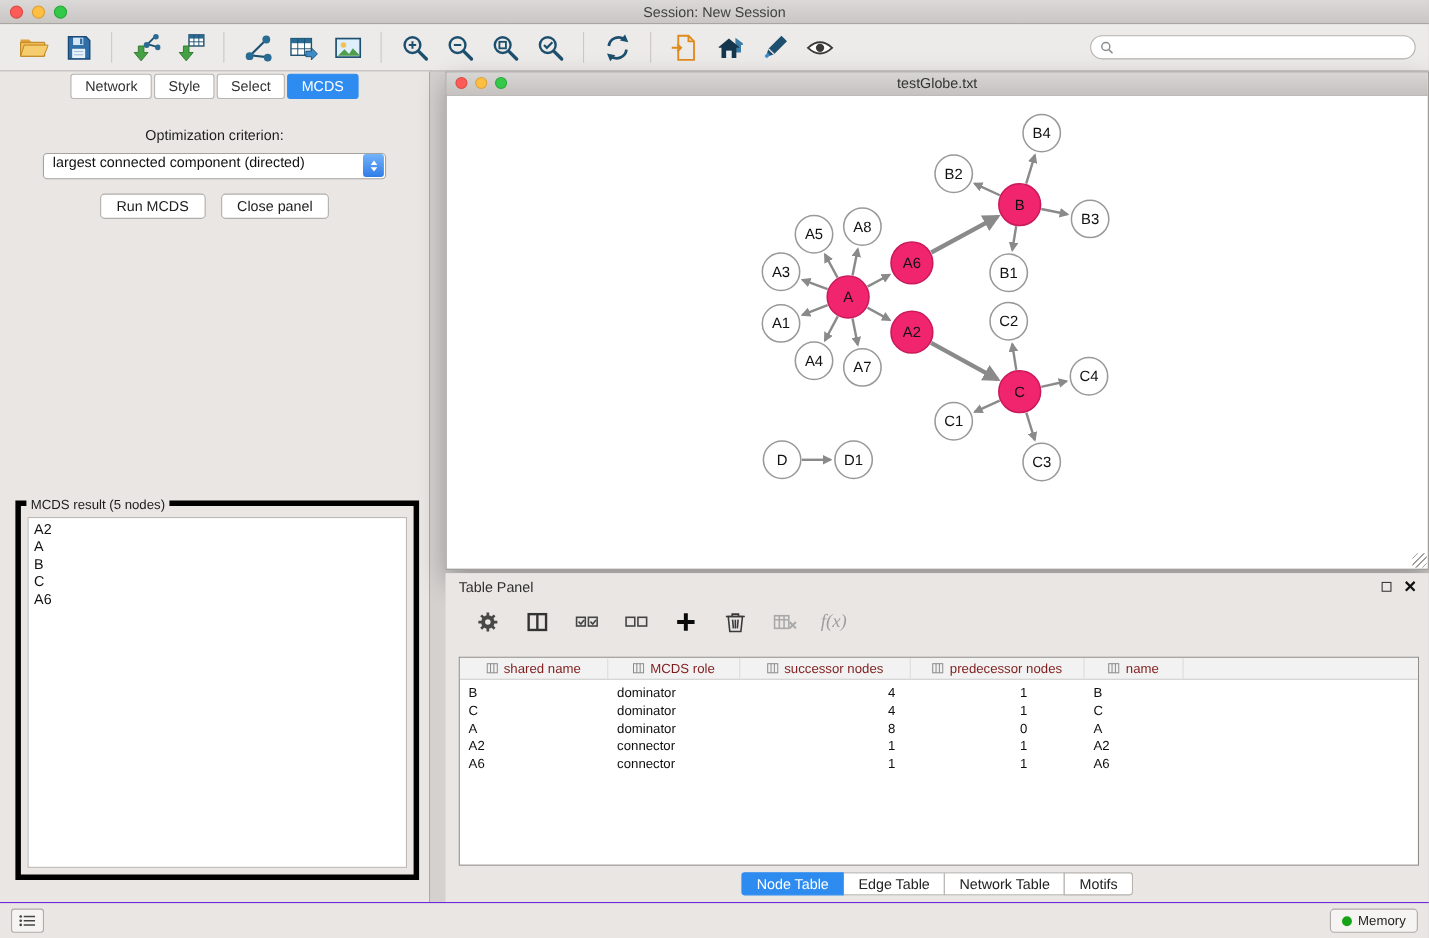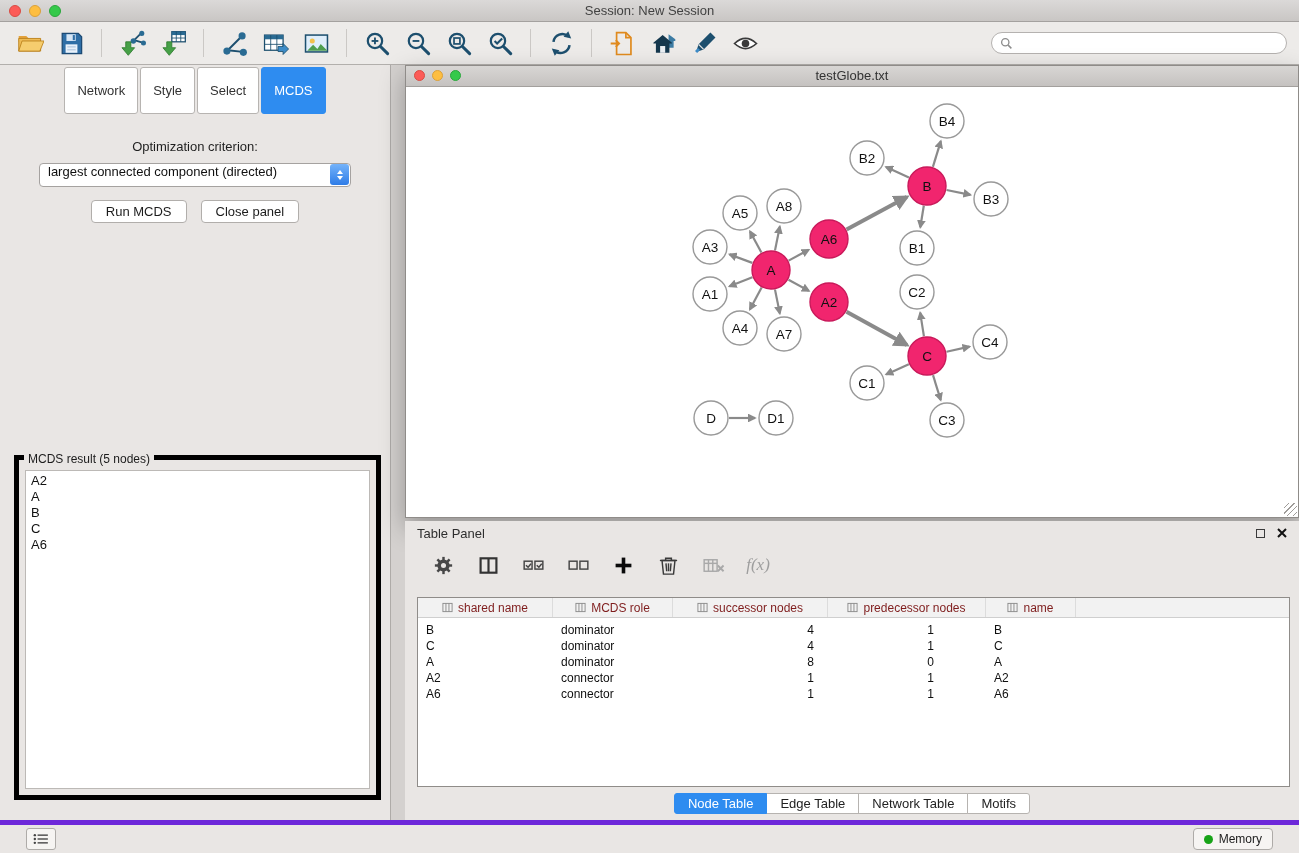--- a/index.html
+++ b/index.html
@@ -25,21 +25,21 @@
 .searchbox{margin-left:auto;width:296px;height:22px;border:1px solid #b5b2b0;border-radius:12px;background:#fff;display:flex;align-items:center;padding:0 8px;gap:5px;}
 .searchbox input{border:none;outline:none;flex:1;font-size:12px;background:transparent;color:#333;}
 
 
 .control-panel{position:absolute;top:65px;left:0;width:391px;bottom:33px;background:#e9e6e4;border-right:1px solid #aeaba8;}
 .cp-header{height:28px;display:flex;align-items:center;padding:0 12px;font-size:13px;color:#2e2e2e;}
 .panel-btns{margin-left:auto;display:flex;gap:12px;align-items:center;}
 .float-btn{width:9px;height:9px;border:1.3px solid #3a3a3a;background:transparent;display:inline-block;}
 .close-btn svg{display:block;}
 .cp-tabs{display:flex;justify-content:center;gap:2px;margin-top:2px;}
-.cp-tab{font-size:13px;padding:15px 12px;background:#fff;border:1px solid #b7b4b1;border-radius:3px;color:#333;cursor:default;}
+.cp-tab{font-size:13px;padding:3px 12px;background:#fff;border:1px solid #b7b4b1;border-radius:3px;color:#333;cursor:default;}
 .cp-tab.selected{background:#2e8cf0;border-color:#2e8cf0;color:#fff;}
 .opt-label{text-align:center;margin-top:25px;font-size:13px;color:#1f1f1f;}
 .dropdown{margin:9px auto 12px;width:312px;height:24px;background:#fff;border:1px solid #a5a2a0;border-radius:4px;display:flex;align-items:flex-start;}
 .dropdown .val{flex:1;font-size:13px;padding-left:8px;color:#101010;white-space:nowrap;overflow:hidden;}
 .dd-stepper{width:19px;height:21px;border-radius:3px;background:linear-gradient(#74b3fa,#2e7ce7);margin-right:1px;display:flex;flex-direction:column;align-items:center;justify-content:center;gap:2px;}
 .tri{width:0;height:0;border-left:3.5px solid transparent;border-right:3.5px solid transparent;}
 .tri.up{border-bottom:4px solid #fff;}
 .tri.down{border-top:4px solid #fff;}
 .cp-buttons{display:flex;justify-content:center;gap:14px;margin-top:13px;}
 .cp-btn{font-size:13px;padding:3px 14px;background:#fff;border:1px solid #b1aeab;border-radius:4px;color:#1c1c1c;cursor:default;}
@@ -71,21 +71,21 @@
 .td{flex:0 0 auto;padding-left:8px;overflow:hidden;white-space:nowrap;}
 .td.num{text-align:right;padding-left:0;padding-right:14px;}
 .tr .td:nth-child(4).num{padding-right:52px;}
 .table-tabs{position:absolute;left:0;right:0;top:272px;display:flex;justify-content:center;}
 .bt-tab{font-size:13px;padding:2px 13px;background:#fff;border:1px solid #b6b3b0;color:#222;margin-left:-1px;cursor:default;}
 .bt-tab:first-child{border-radius:3px 0 0 3px;margin-left:0;}
 .bt-tab:last-child{border-radius:0 3px 3px 0;}
 .bt-tab.selected{background:#2e8cf0;border-color:#2e8cf0;color:#fff;position:relative;}
 
 
-.statusbar{position:absolute;left:0;right:0;bottom:0;height:33px;background:#e9e6e4;border-top:5px solid #6d28d9;display:flex;align-items:center;padding:0 26px;}
+.statusbar{position:absolute;left:0;right:0;bottom:0;height:33px;background:#e9e6e4;border-top:1px solid #6d28d9;display:flex;align-items:center;padding:0 10px;}
 .list-btn{width:30px;height:22px;border:1px solid #aeaba8;border-radius:3px;background:#f6f4f2;display:flex;align-items:center;justify-content:center;}
 .memory-btn{margin-left:auto;height:22px;border:1px solid #aeaba8;border-radius:4px;background:#f6f4f2;display:flex;align-items:center;gap:6px;padding:0 10px;font-size:12px;color:#1c1c1c;}
 .memory-dot{width:9px;height:9px;border-radius:50%;background:#17a317;}
 </style>
 </head>
 <body>
 
 <div class="app">
 
   <div class="titlebar">

